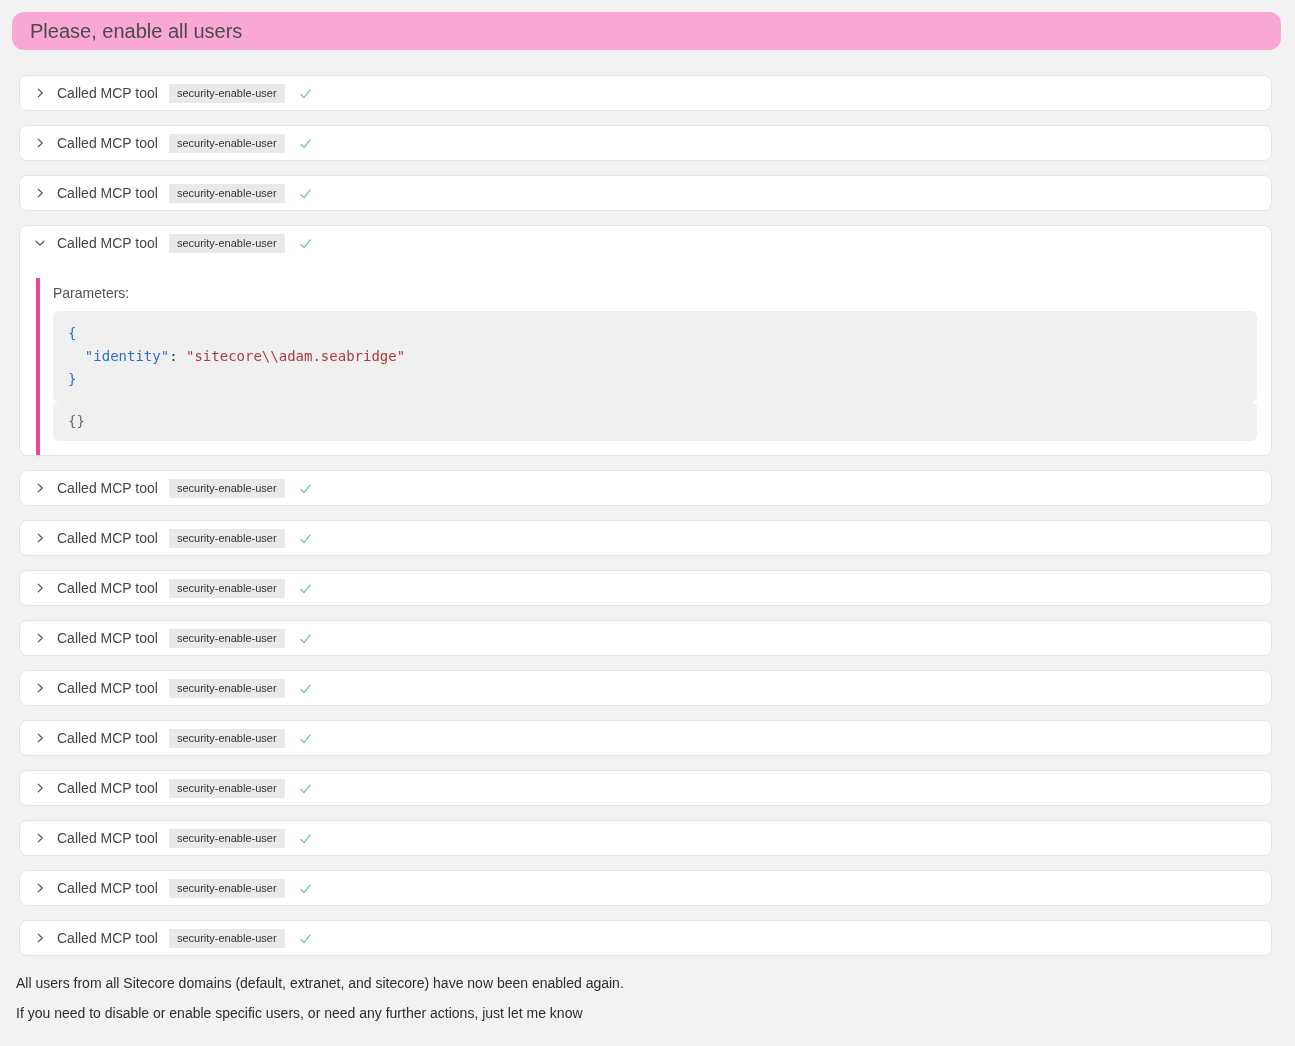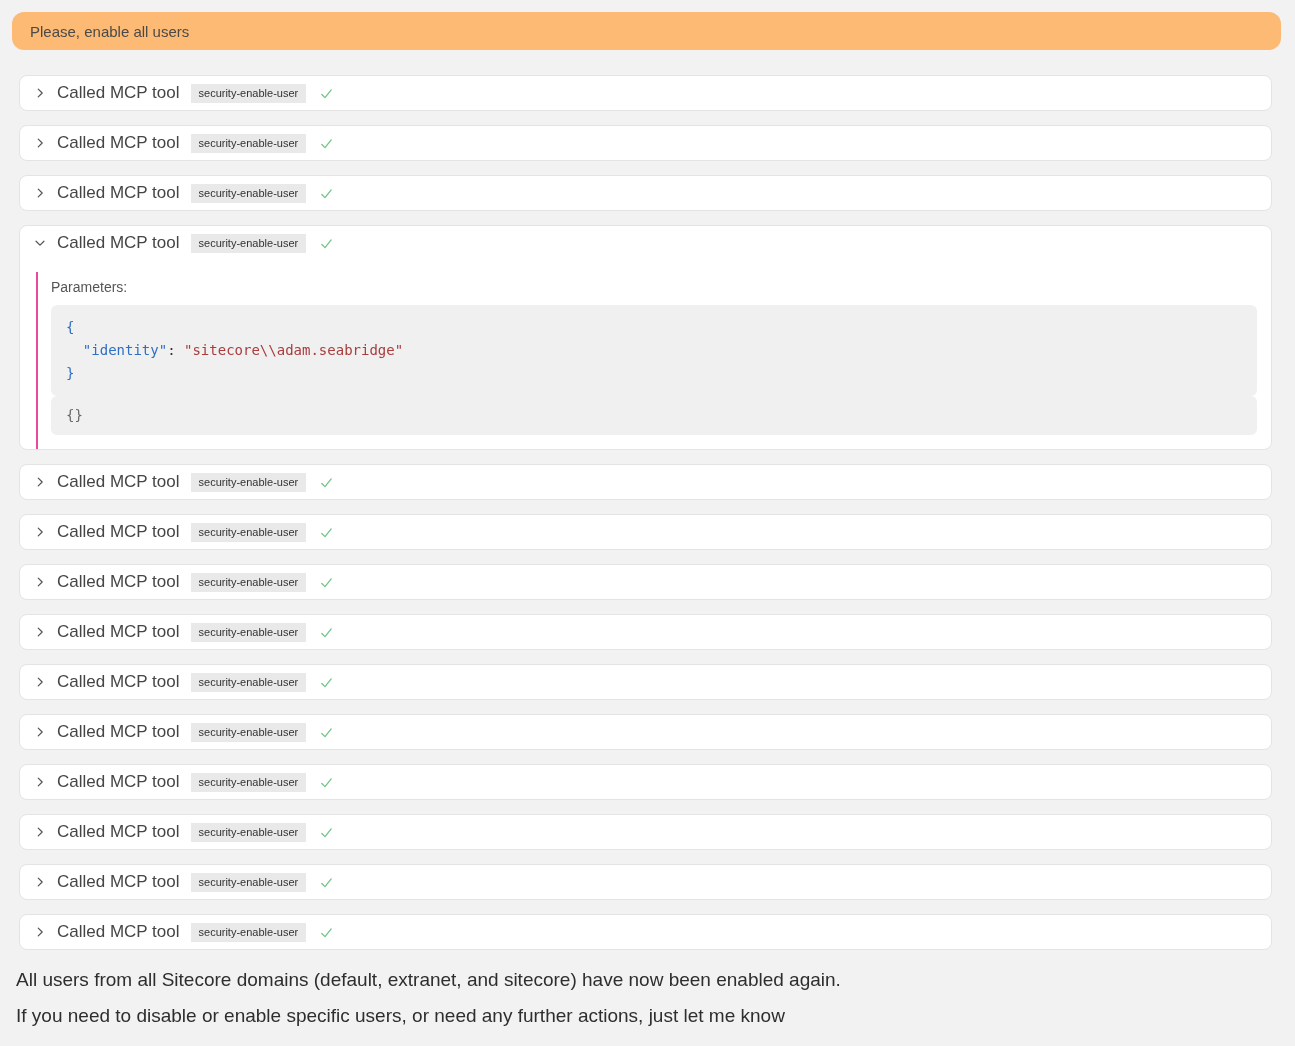--- a/index.html
+++ b/index.html
@@ -3,27 +3,27 @@
 <meta charset="utf-8">
 <style>
   * { box-sizing: border-box; margin: 0; padding: 0; }
   html, body { width: 1295px; min-height: 1046px; }
   body {
     background: #f2f2f2;
     font-family: "Liberation Sans", "DejaVu Sans", sans-serif;
     padding: 12px 14px 0 12px;
   }
   .user-msg {
-    background: #fdba74;
+    background: #f9a8d4;
     border-radius: 12px;
     height: 38px;
     display: flex;
     align-items: center;
     padding: 0 18px;
-    font-size: 15px;
+    font-size: 20px;
     color: #4a4a4a;
     margin-bottom: 25px;
   }
   .tool-list {
     display: flex;
     flex-direction: column;
     gap: 14px;
     margin: 0 9px 0 7px;
   }
   .tool-row {
@@ -40,42 +40,42 @@
   }
   .chev {
     width: 16px; height: 16px;
     display: inline-flex; align-items: center; justify-content: center;
     color: #555;
     flex: 0 0 auto;
   }
   .chev svg { display: block; }
   .chev.down svg { transform: rotate(90deg); }
   .tool-label {
-    font-size: 17px;
+    font-size: 14px;
     color: #454545;
     margin-left: 9px;
     white-space: nowrap;
   }
   .badge {
     background: #e9e9e9;
     color: #333333;
     font-size: 11px;
     line-height: 1;
     padding: 4px 8px;
     border-radius: 0;
     margin-left: 11px;
     white-space: nowrap;
   }
   .check {
     margin-left: 13px;
     display: inline-flex;
   }
   .detail {
-    margin: 12px 14px 0 16px;
-    border-left: 2px solid #ec4899;
+    margin: 18px 14px 0 16px;
+    border-left: 4px solid #ec4899;
     padding: 3px 0 14px 13px;
   }
   .sec-label {
     font-size: 14px;
     color: #555555;
     margin: 4px 0 10px;
   }
   .sec-label.result { margin-top: 20px; }
   .code {
     background: #f0f0f0;
@@ -85,21 +85,21 @@
     font-size: 14px;
     line-height: 23px;
     color: #333;
   }
   .code.single { padding: 8px 15px; color: #6a6a6a; }
   .j-indent { display: inline-block; width: 2ch; }
   .j-blue { color: #2d6fc2; }
   .j-red { color: #a93c3c; }
   .j-plain { color: #333; }
   .assistant-text {
-    font-size: 19px;
+    font-size: 14px;
     color: #2e2e2e;
     margin: 19px 0 0 4px;
   }
   .assistant-text + .assistant-text { margin-top: 14px; margin-bottom: 15px; }
 </style>
 </head>
 <body>
 
 <div class="user-msg">
   <span>Please, enable all users</span>

